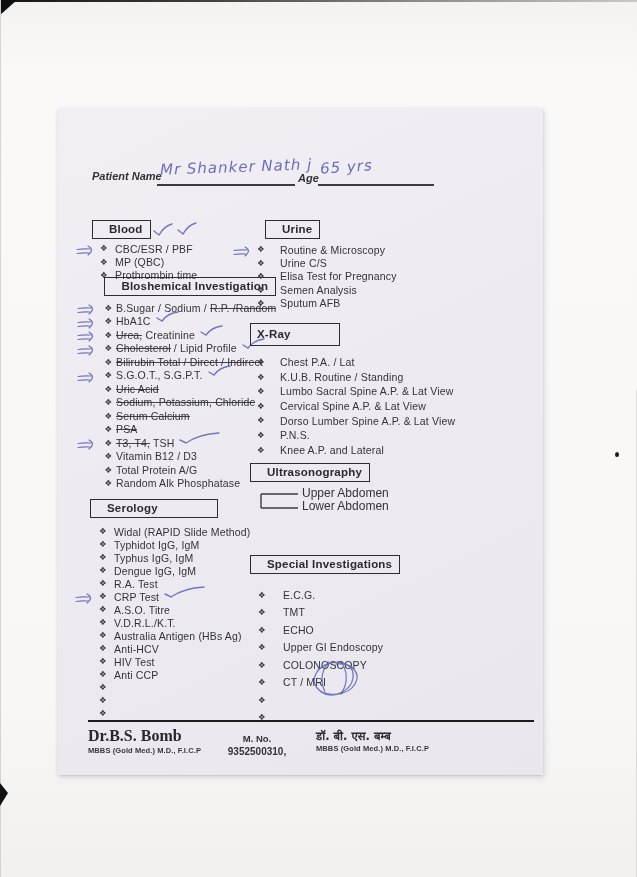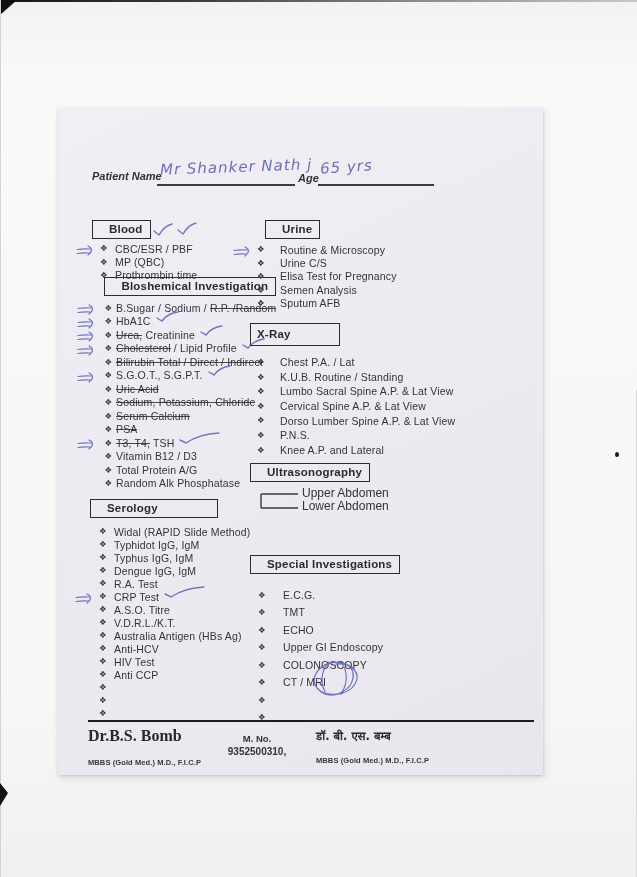--- a/index.html
+++ b/index.html
@@ -54,21 +54,21 @@
   .box-blood{min-width:50px;}
   .box-urine{min-width:52px;margin-left:12px;}
   .box-serology{min-width:128px;}
   
   .ultra-rows{position:relative;margin-top:4px;height:30px;}
   .ultra-opt{position:absolute;left:52px;font-size:12px;color:#333338;white-space:nowrap;}
   
   .foot-rule{position:absolute;left:30px;top:612px;width:446px;height:2.4px;background:#1c1c1e;}
   .doc-en{position:absolute;left:30px;top:619px;}
   .doc-en .nm{font-family:"Liberation Serif",serif;font-weight:bold;font-size:16px;color:#28282d;}
-  .sub{font-size:7.5px;font-weight:bold;color:#37373c;margin-top:13px;letter-spacing:.1px;}
+  .sub{font-size:7.5px;font-weight:bold;color:#37373c;margin-top:1px;letter-spacing:.1px;}
   .mno{position:absolute;left:160px;top:625px;width:78px;text-align:center;}
   .mno .l1{font-size:9.5px;font-weight:bold;color:#333338;}
   .mno .l2{font-size:10px;font-weight:bold;color:#333338;margin-top:2px;}
   .doc-hi{position:absolute;left:258px;top:620px;}
   .doc-hi .nm{font-family:"DejaVu Sans",sans-serif;font-weight:bold;font-size:11.5px;color:#2d2d32;}
   .decor{position:absolute;}
 </style>
 </head>
 <body>
 

